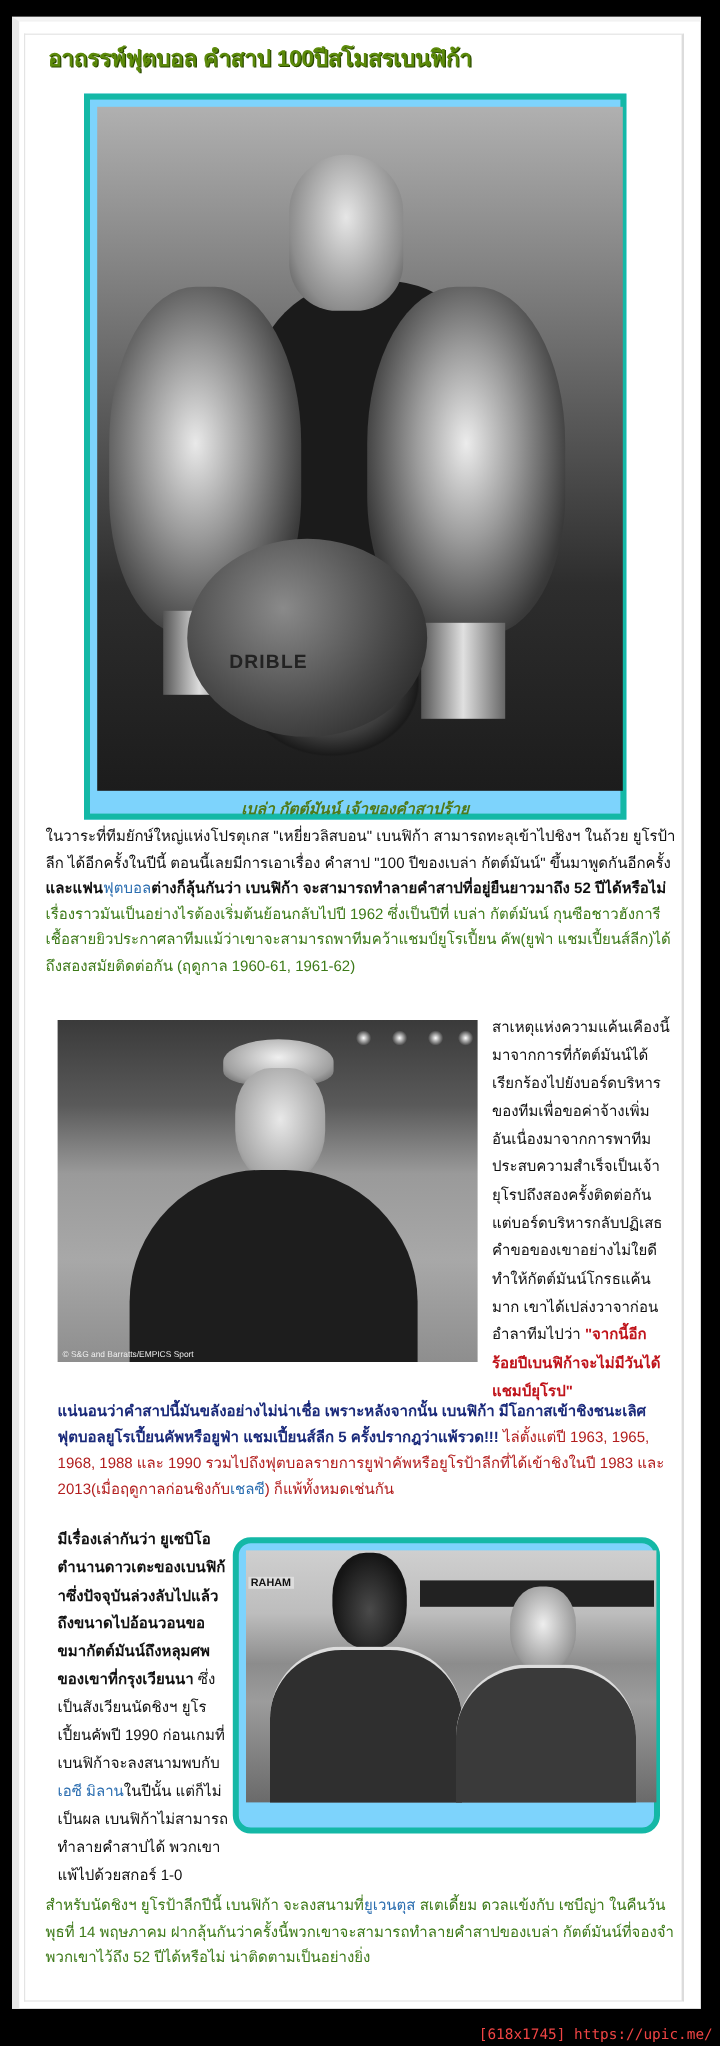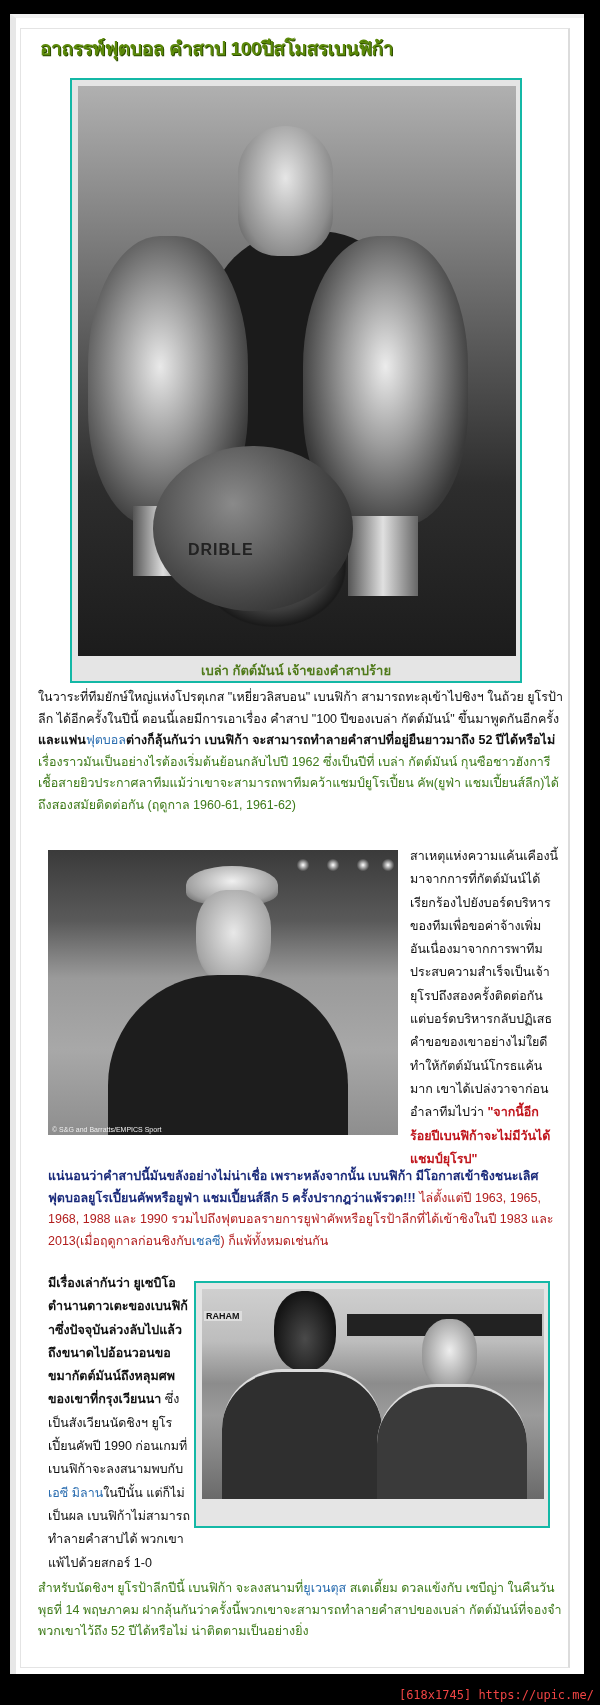--- a/index.html
+++ b/index.html
@@ -5,23 +5,23 @@
   html, body { margin:0; padding:0; }
   body { width:600px; height:1705px; background:#000; position:relative; overflow:hidden;
          font-family:"DejaVu Sans","Liberation Sans",sans-serif; }
   .outer { position:absolute; left:10px; top:14px; width:574px; height:1660px; background:#fff;
            box-shadow: 0 0 6px rgba(255,255,255,0.6) inset; border-left:6px solid #e7e7e7; border-top:4px solid #f2f2f2; box-sizing:border-box; }
   .inner { position:absolute; left:20px; top:28px; width:550px; height:1640px; background:#fff;
            border:1px solid #e4e4e4; border-right:2px solid #dcdcdc; box-sizing:border-box; }
   .title { position:absolute; left:40px; top:33px; font-size:19px; font-weight:bold; color:#5c8a0a;
            text-shadow: 1px 1px 0 #2b4a00; letter-spacing:-0.3px; white-space:nowrap;
            font-family:"Liberation Sans",sans-serif; }
-  .fig { position:absolute; background:#e5e5e5; border:2px solid #14b8a6; box-sizing:border-box; }
+  .fig { position:absolute; background:#7dd3fc; border:5px solid #14b8a6; box-sizing:border-box; }
   .photo { position:absolute; background:#777; overflow:hidden; }
-  .caption { position:absolute; left:0; right:0; text-align:center; font-weight:bold;
+  .caption { position:absolute; left:0; right:0; text-align:center; font-style:italic; font-weight:bold;
              color:#4f7a1a; font-size:13px; font-family:"Liberation Sans",sans-serif; }
   .para { position:absolute; font-size:12.5px; line-height:21.5px; color:#111; font-family:"Liberation Sans",sans-serif; }
   .green { color:#3d7a18; }
   .blue { color:#2a6db0; }
   .navy { color:#1a2a7a; font-weight:bold;margin-top:12px; }
   .red { color:#b21d1d; }
   .redb { color:#c0141b; font-weight:bold; }
   .bold { font-weight:bold; }
   .watermark { position:absolute; right:6px; bottom:3px; color:#ef4444; font-size:12px;
                font-family:"DejaVu Sans Mono",monospace;margin-top:23px; }
@@ -81,21 +81,21 @@
 </div>
 
 <div class="para" style="left:48px; top:1166px; width:515px; line-height:21.5px;">
   <span class="navy">แน่นอนว่าคำสาปนี้มันขลังอย่างไม่น่าเชื่อ เพราะหลังจากนั้น เบนฟิก้า มีโอกาสเข้าชิงชนะเลิศฟุตบอลยูโรเปี้ยนคัพหรือยูฟ่า แชมเปี้ยนส์ลีก 5 ครั้งปรากฎว่าแพ้รวด!!!</span><span class="red"> ไล่ตั้งแต่ปี 1963, 1965, 1968, 1988 และ 1990 รวมไปถึงฟุตบอลรายการยูฟ่าคัพหรือยูโรป้าลีกที่ได้เข้าชิงในปี 1983 และ 2013(เมื่อฤดูกาลก่อนชิงกับ</span><a class="blue" style="text-decoration:none;">เชลซี</a><span class="red">) ก็แพ้ทั้งหมดเช่นกัน</span>
 </div>
 
 <div class="para" style="left:48px; top:1272px; width:145px; line-height:23.3px;">
   <span class="bold">มีเรื่องเล่ากันว่า ยูเซบิโอ ตำนานดาวเตะของเบนฟิก้าซึ่งปัจจุบันล่วงลับไปแล้ว ถึงขนาดไปอ้อนวอนขอขมากัตต์มันน์ถึงหลุมศพของเขาที่กรุงเวียนนา</span><span> ซึ่งเป็นสังเวียนนัดชิงฯ ยูโรเปี้ยนคัพปี 1990 ก่อนเกมที่เบนฟิก้าจะลงสนามพบกับ</span><a class="blue" style="text-decoration:none;">เอซี มิลาน</a><span>ในปีนั้น แต่ก็ไม่เป็นผล เบนฟิก้าไม่สามารถทำลายคำสาปได้ พวกเขาแพ้ไปด้วยสกอร์ 1-0</span>
 </div>
 
-<div class="fig" style="left:194px; top:1281px; width:356px; height:247px;">
+<div class="fig" style="left:194px; top:1281px; width:356px; height:247px;border-radius:15px;">
   <div class="photo" style="left:6px; top:6px; width:342px; height:210px;
        background: linear-gradient(to bottom, #cfcfcf 0%, #bdbdbd 25%, #8c8c8c 45%, #9c9c9c 60%, #6a6a6a 100%);" title="Eusébio and Béla Guttmann standing in front of a stadium">
     <div class="signtxt" style="left:2px; top:22px;">RAHAM</div>
     <div style="position:absolute; left:145px; top:25px; width:195px; height:22px; background:#222;"></div>
     <div style="position:absolute; left:72px; top:2px; width:62px; height:80px; background:radial-gradient(ellipse at 50% 60%, #4a4a4a, #151515 70%); border-radius:45% 45% 45% 45%;"></div>
     <div style="position:absolute; left:20px; top:80px; width:160px; height:135px; background:#2f2f2f; border-radius:60px 60px 0 0; border-top:3px solid #ddd;"></div>
     <div style="position:absolute; left:220px; top:30px; width:55px; height:70px; background:radial-gradient(ellipse at 50% 45%, #eee, #9a9a9a 70%, #555); border-radius:45%;"></div>
     <div style="position:absolute; left:175px; top:95px; width:150px; height:120px; background:#3a3a3a; border-radius:60px 60px 0 0; border-top:3px solid #ddd;"></div>
   </div>
 </div>

